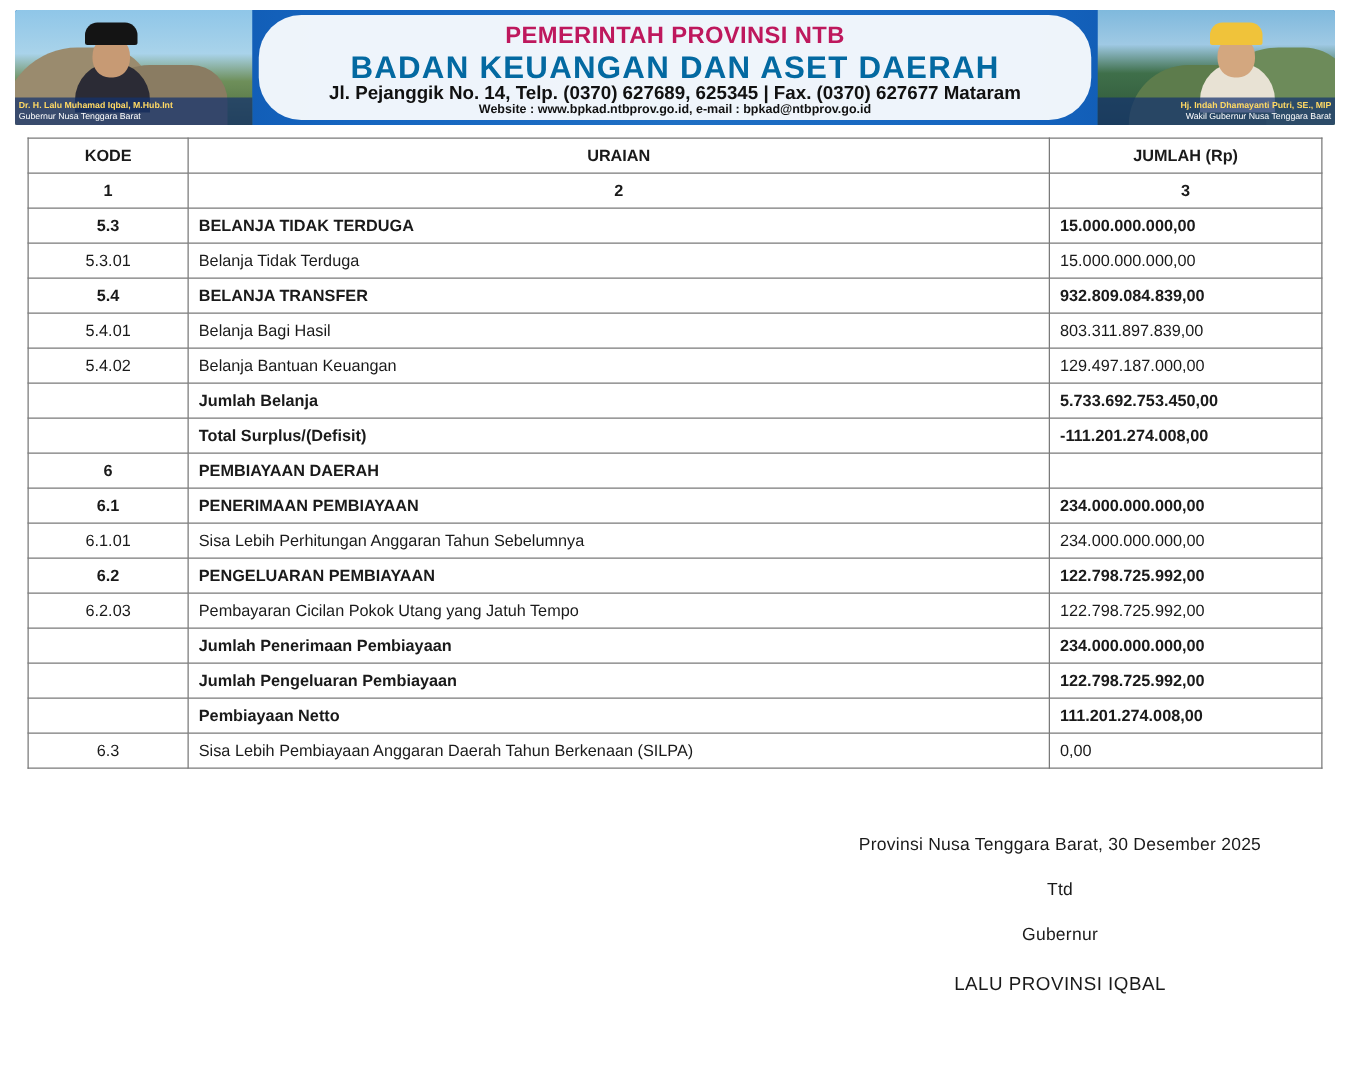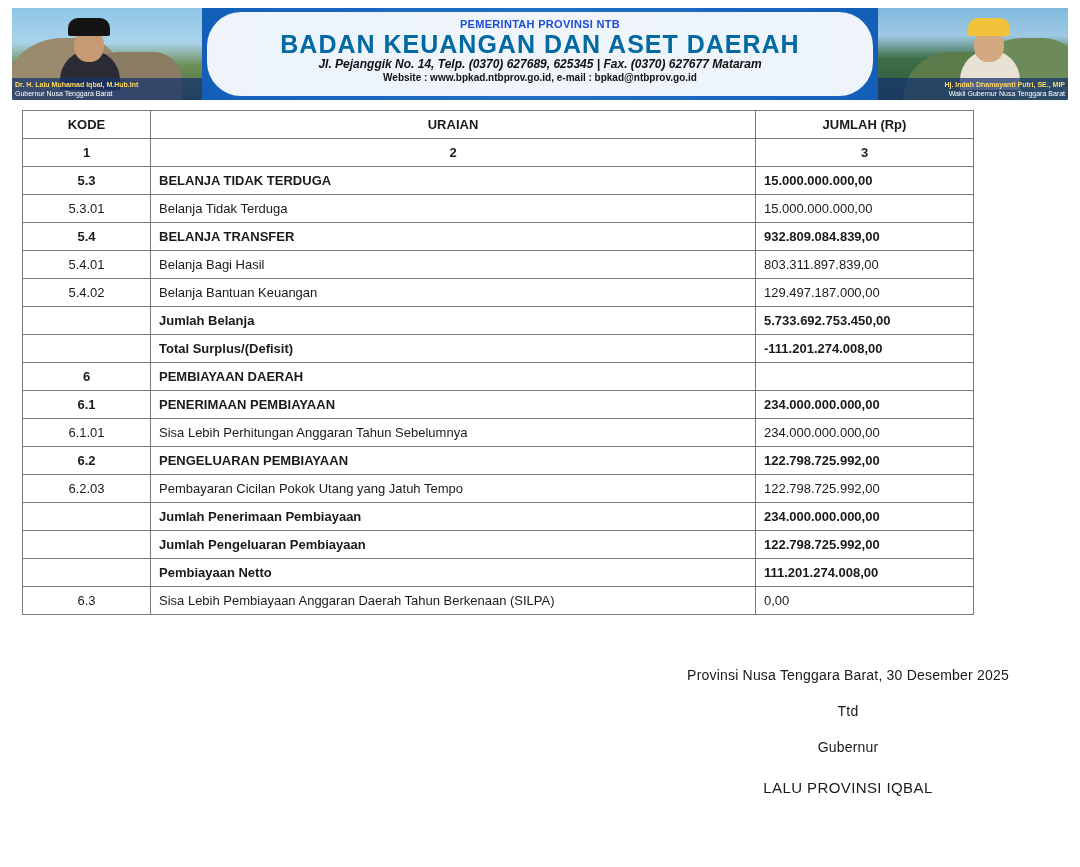--- a/index.html
+++ b/index.html
@@ -115,53 +115,52 @@
     left: 195px;
     right: 195px;
     top: 4px;
     bottom: 4px;
     background: rgba(255,255,255,0.93);
     border-radius: 34px;
     text-align: center;
     padding-top: 6px;
   }
   .hdr-l1 {
-    color: #1d4ed8;
+    color: #be185d;
     font-weight: bold;
-    font-size: 11px;
+    font-size: 19px;
     letter-spacing: 0.3px;
     font-family: "Liberation Sans", sans-serif;
   }
   .hdr-l2 {
     color: #0369a1;
     font-weight: bold;
     font-size: 25px;
     letter-spacing: 1px;
     line-height: 28px;
   }
   .hdr-l3 {
     color: #111111;
-    font-size: 12px;
+    font-size: 15px;
     font-weight: bold;
     line-height: 13px;
-    font-style: italic;
   }
   .hdr-l4 {
     color: #111111;
     font-size: 10px;
     font-weight: bold;
     line-height: 13px;
   }
 
   
   .tbl-wrap {
     margin: 10px 22px 0 22px;
   }
   table.sheet {
-    width: 952px;
+    width: 1036px;
     border-collapse: collapse;
     table-layout: fixed;
     padding-left: 48px;
   }
   table.sheet th, table.sheet td {
     border: 1px solid #7a7a7a;
     font-size: 13px;
     color: #1a1a1a;
     padding: 6px 8px;
     height: 28px;

